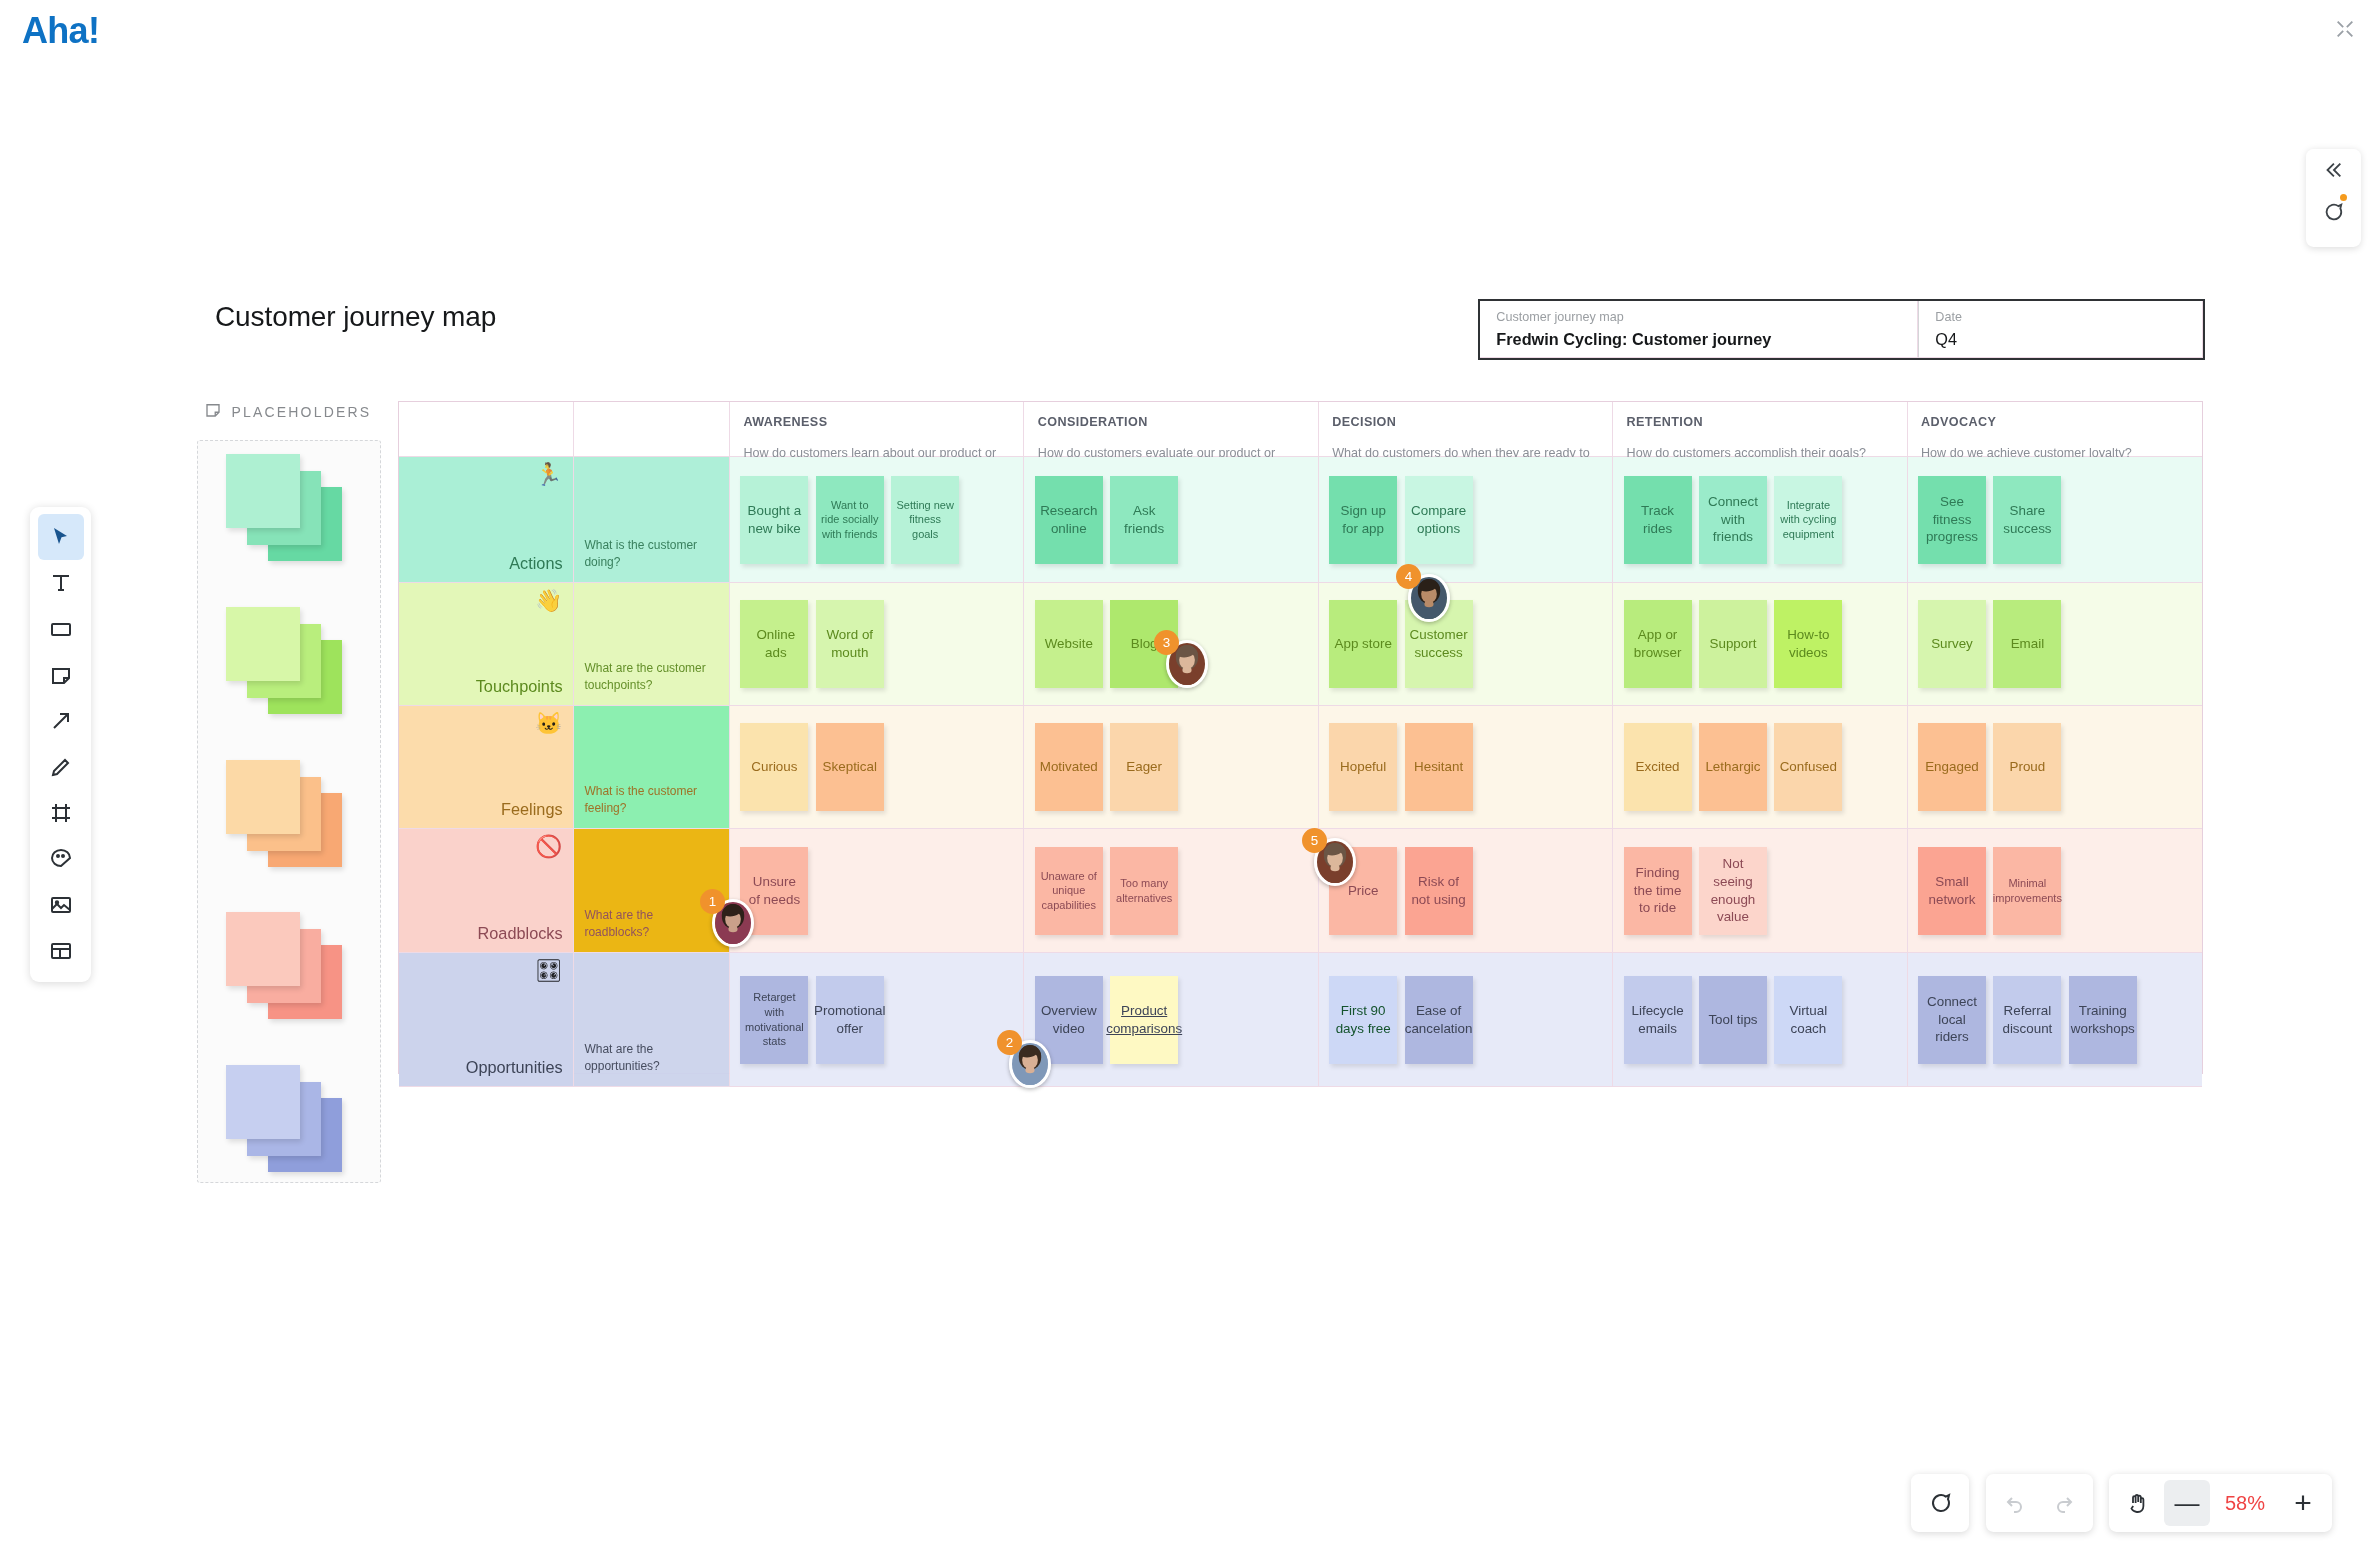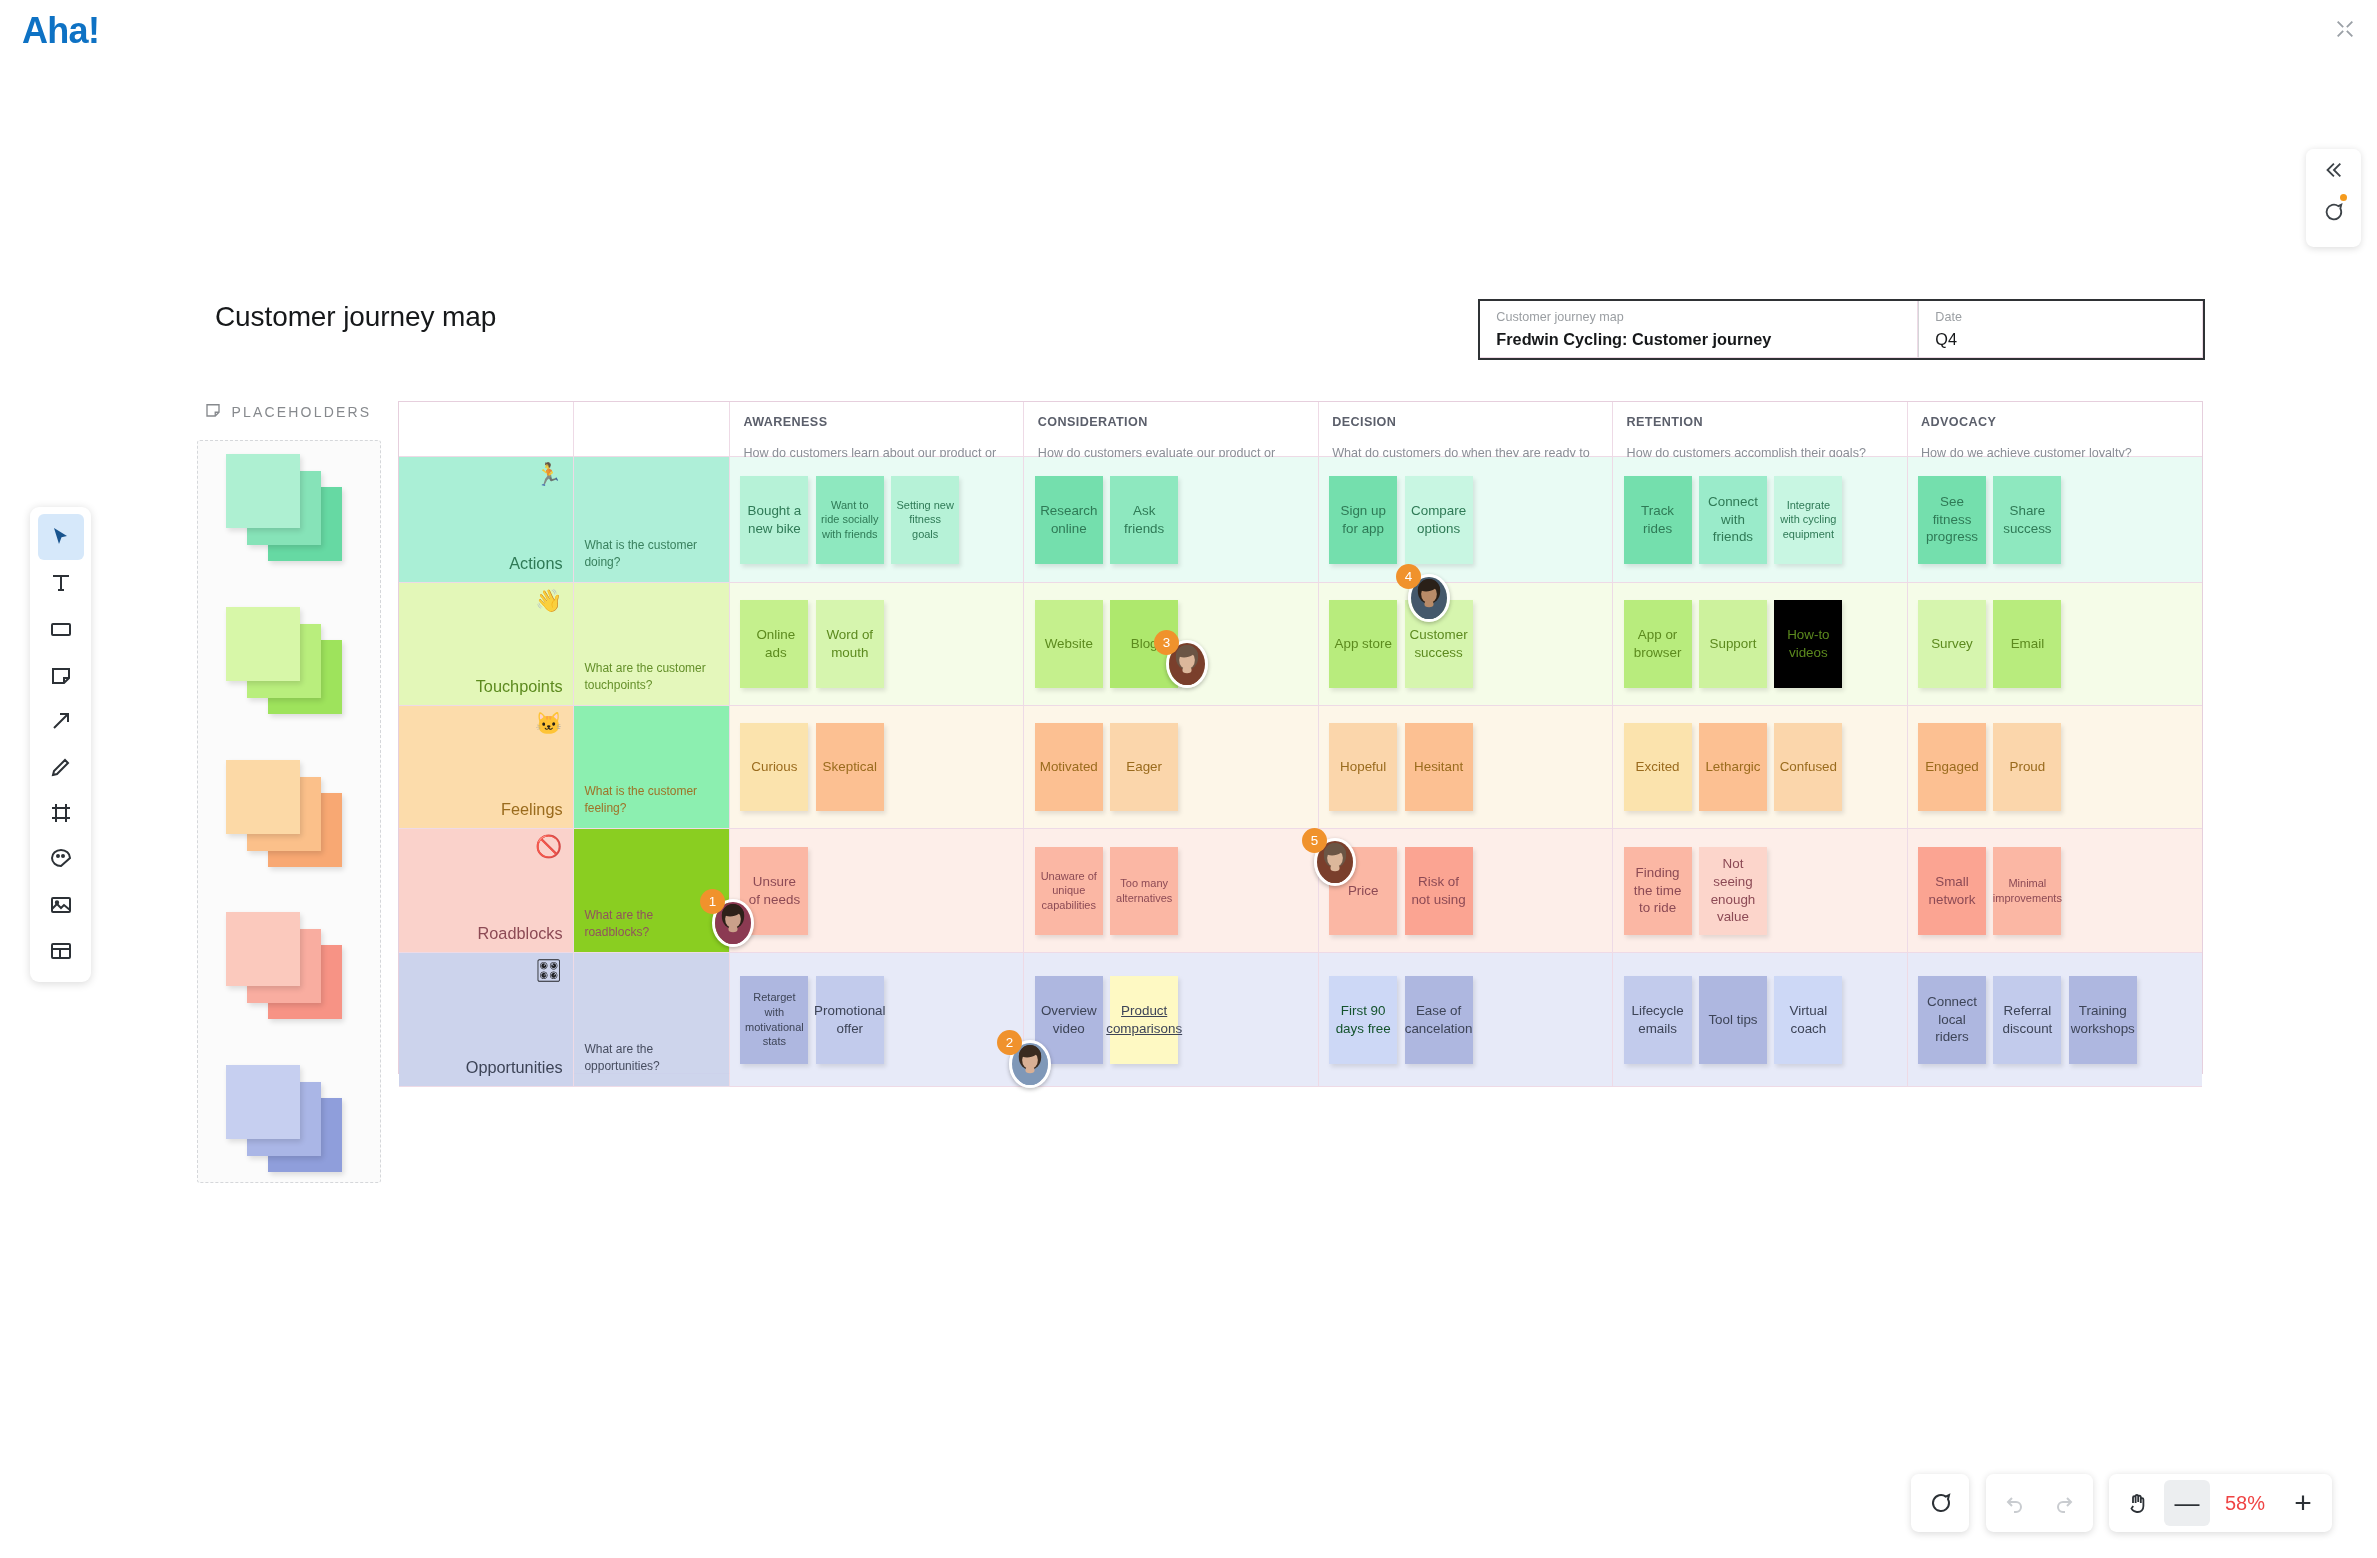--- a/index.html
+++ b/index.html
@@ -359,21 +359,21 @@
       <div class="note md" style="background: rgb(197, 240, 141); color: rgb(92, 138, 30);">Website</div>
       <div class="note md" style="background: rgb(174, 232, 109); color: rgb(92, 138, 30);">Blog</div>
     </div>
     <div class="cell notes" style="background: rgb(245, 252, 232);">
       <div class="note md" style="background: rgb(184, 236, 125); color: rgb(92, 138, 30);">App store</div>
       <div class="note md" style="background: rgb(214, 245, 174); color: rgb(92, 138, 30);">Customer success</div>
     </div>
     <div class="cell notes" style="background: rgb(245, 252, 232);">
       <div class="note md" style="background: rgb(184, 236, 125); color: rgb(92, 138, 30);">App or browser</div>
       <div class="note md" style="background: rgb(205, 242, 157); color: rgb(92, 138, 30);">Support</div>
-      <div class="note md" style="background: #000000; color: rgb(92, 138, 30);">How-to videos</div>
+      <div class="note md" style="background: #bef264; color: rgb(92, 138, 30);">How-to videos</div>
     </div>
     <div class="cell notes last" style="background: rgb(245, 252, 232);">
       <div class="note md" style="background: rgb(214, 245, 174); color: rgb(92, 138, 30);">Survey</div>
       <div class="note md" style="background: rgb(184, 236, 125); color: rgb(92, 138, 30);">Email</div>
     </div>
     <div class="cell rowlab" style="background: rgb(252, 220, 171);">
       <div class="emo">🐱</div>
       <div class="nm" style="color: rgb(154, 107, 29);">Feelings</div>
     </div>
     <div class="cell rowq" style="background: #86efac; color: rgb(154, 107, 29); opacity: 0.95;">What is the customer feeling?</div>
@@ -395,21 +395,21 @@
       <div class="note md" style="background: rgb(251, 214, 171); color: rgb(154, 107, 29);">Confused</div>
     </div>
     <div class="cell notes last" style="background: rgb(253, 246, 232);">
       <div class="note md" style="background: rgb(252, 192, 146); color: rgb(154, 107, 29);">Engaged</div>
       <div class="note md" style="background: rgb(251, 214, 171); color: rgb(154, 107, 29);">Proud</div>
     </div>
     <div class="cell rowlab" style="background: rgb(250, 210, 203);">
       <div class="emo">🚫</div>
       <div class="nm" style="color: rgb(140, 74, 85);">Roadblocks</div>
     </div>
-    <div class="cell rowq" style="background: #84cc16; color: rgb(140, 74, 85); opacity: 0.95;">What are the roadblocks?</div>
+    <div class="cell rowq" style="background: #eab308; color: rgb(140, 74, 85); opacity: 0.95;">What are the roadblocks?</div>
     <div class="cell notes" style="background: rgb(253, 238, 233);">
       <div class="note md" style="background: rgb(251, 183, 164); color: rgb(140, 74, 85);">Unsure of needs</div>
     </div>
     <div class="cell notes" style="background: rgb(253, 238, 233);">
       <div class="note sm" style="background: rgb(251, 183, 164); color: rgb(140, 74, 85);">Unaware of unique capabilities</div>
       <div class="note sm" style="background: rgb(251, 183, 164); color: rgb(140, 74, 85);">Too many alternatives</div>
     </div>
     <div class="cell notes" style="background: rgb(253, 238, 233);">
       <div class="note md" style="background: rgb(251, 183, 164); color: rgb(140, 74, 85);">Price</div>
       <div class="note md" style="background: rgb(251, 164, 146); color: rgb(140, 74, 85);">Risk of not using</div>

